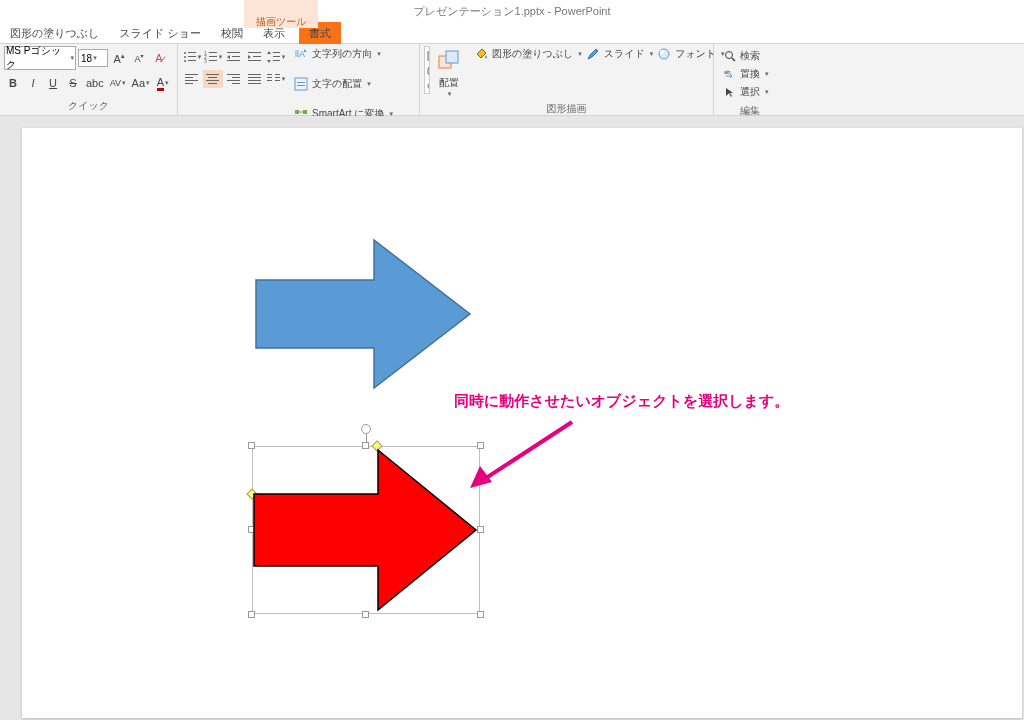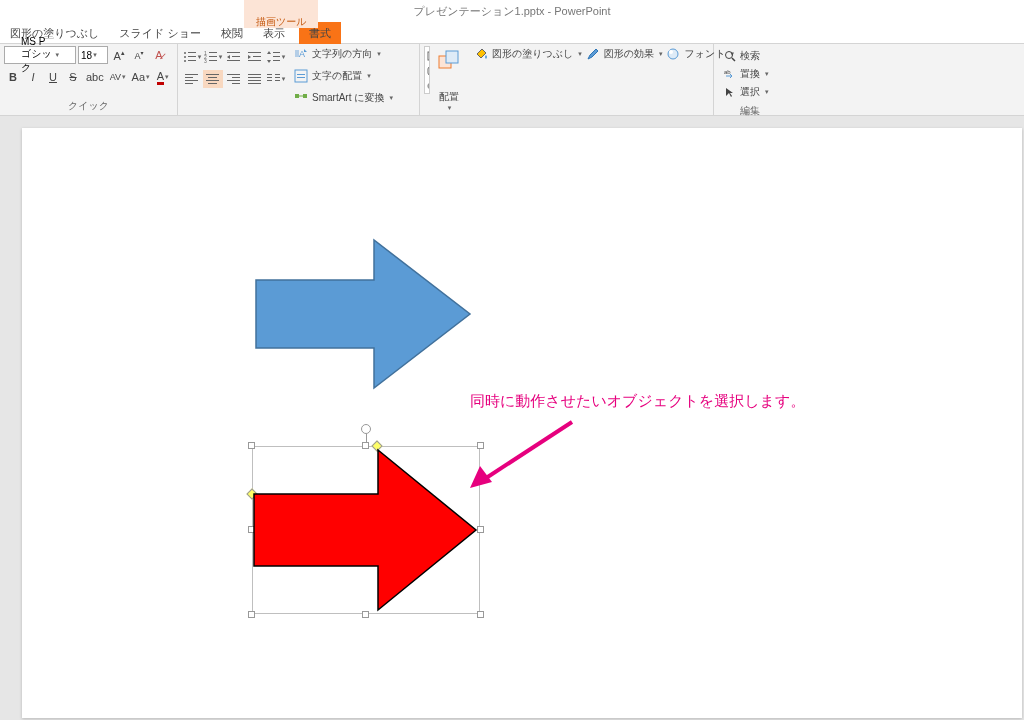--- a/index.html
+++ b/index.html
@@ -8,48 +8,48 @@
 .context-tab { position: absolute; left: 244px; top: 0; background: #fce4d6; color: #c55a11; padding: 14px 12px; height: 16px; line-height: 15px; font-size: 10px; }
 .tabs { height: 22px; display: flex; align-items: center; background: #fff; border-bottom: 1px solid #d4d4d4; }
 .tab { padding: 0 10px; height: 22px; line-height: 22px; font-size: 11px; color: #444; cursor: pointer; }
 .tab.context { background: #f97316; color: #444; margin-left: 4px; }
 .ribbon { height: 72px; background: #f3f3f3; border-bottom: 1px solid #d4d4d4; display: flex; }
 .group { border-right: 1px solid #d4d4d4; display: flex; flex-direction: column; padding: 2px 4px 0; }
 .group-body { flex: 1; display: flex; align-items: flex-start; }
 .group-label { text-align: center; font-size: 10px; color: #666; padding: 2px 0; }
 .font-row1, .font-row2 { display: flex; align-items: center; gap: 2px; }
 .font-col { display: flex; flex-direction: column; gap: 4px; width: 170px; }
-.font-combo { width: 72px; height: 18px; border: 1px solid #ababab; background: #fff; font-size: 10px; padding: 0 16px; display: flex; align-items: center; }
+.font-combo { width: 72px; height: 24px; border: 1px solid #ababab; background: #fff; font-size: 10px; padding: 0 1px; display: flex; align-items: center; }
 .size-combo { width: 30px; height: 18px; border: 1px solid #ababab; background: #fff; font-size: 10px; padding: 0 2px; display: flex; align-items: center; }
 .btn { height: 18px; min-width: 18px; display: inline-flex; align-items: center; justify-content: center; cursor: pointer; padding: 0 2px; }
 .icon-txt { font-size: 11px; color: #444; }
 .para-col { display: flex; flex-direction: column; gap: 4px; }
 .para-row { display: flex; align-items: center; gap: 1px; }
 .rbtn { width: 20px; height: 18px; display: flex; align-items: center; justify-content: center; cursor: pointer; }
-.para-menu { display: flex; flex-direction: column; gap: 6px; padding-left: 6px; }
+.para-menu { display: flex; flex-direction: column; gap: 14px; padding-left: 6px; }
 .menu-item { display: flex; align-items: center; gap: 4px; font-size: 10px; color: #444; cursor: pointer; height: 16px; padding: 0 2px; white-space: nowrap; }
 .shapes-gallery { width: 110px; height: 48px; border: 1px solid #ccc; background: #fff; display: flex; flex-wrap: wrap; padding: 2px; gap: 2px; overflow: hidden; }
 .shape-cell { width: 14px; height: 13px; display: flex; align-items: center; justify-content: center; font-size: 10px; color: #666; }
 .big-btn { display: flex; flex-direction: column; align-items: center; justify-content: center; padding: 2px 6px; cursor: pointer; }
-.big-btn-label { font-size: 10px; color: #444; margin-top: 16px; }
+.big-btn-label { font-size: 10px; color: #444; margin-top: 2px; }
 .draw-menu { display: flex; flex-direction: row; padding-left: 4px; }
 .edit-col { display: flex; flex-direction: column; gap: 2px; padding: 2px 4px; }
 .canvas-area { background: #e6e6e6; height: calc(720px - 116px); padding: 12px 0 0 22px; position: relative; }
 .slide { background: #fff; width: 1000px; height: 590px; box-shadow: 0 1px 3px rgba(0,0,0,.2); position: relative; }
 .blue-arrow { position: absolute; left: 232px; top: 108px; }
 .red-sel { position: absolute; left: 230px; top: 318px; width: 228px; height: 168px; }
 .sel-box { position: absolute; inset: 0; border: 1px solid #bfbfbf; }
 .handle { position: absolute; width: 7px; height: 7px; background: #fff; border: 1px solid #999; }
 .handle.tl { left: -4px; top: -4px; } .handle.tm { left: calc(50% - 4px); top: -4px; } .handle.tr { right: -4px; top: -4px; }
 .handle.ml { left: -4px; top: calc(50% - 4px); } .handle.mr { right: -4px; top: calc(50% - 4px); }
 .handle.bl { left: -4px; bottom: -4px; } .handle.bm { left: calc(50% - 4px); bottom: -4px; } .handle.br { right: -4px; bottom: -4px; }
 .rot-handle { position: absolute; left: calc(50% - 5px); top: -22px; width: 10px; height: 10px; border: 1px solid #999; border-radius: 50%; background: #fff; }
 .rot-handle::after { content:''; position:absolute; left:4px; top:9px; width:1px; height:9px; background:#999; }
 .adj-handle { position: absolute; width: 8px; height: 8px; background: #ffff66; border: 1px solid #999; transform: rotate(45deg); }
-.annotation { position: absolute; left: 448px; top: 264px; color: #e6007e; font-size: 15px; font-weight: normal; }
+.annotation { position: absolute; left: 432px; top: 264px; color: #e6007e; font-size: 15px; font-weight: bold; }
 .ann-arrow { position: absolute; left: 440px; top: 290px; }
 svg { display: block; }
 .dd { font-size: 7px; color: #666; margin-left: 1px; }
 </style>
 </head>
 <body>
 
 <div class="titlebar">
   <div class="context-tab">描画ツール</div>
   <span>プレゼンテーション1.pptx - PowerPoint</span>
@@ -332,21 +332,21 @@
               <path d="M3 7 L8 2 L12 6 L7 11 Z" fill="#ffc000" stroke="#666"></path>
               <path d="M12 8 Q14 10 12 12 Q10 10 12 8" fill="#5b9bd5"></path>
             </svg>
           <span>図形の塗りつぶし</span>
             <span class="dd">▾</span>
         </div>
         <div class="menu-item">
           <svg width="14" height="14">
               <path d="M2 12 L4 8 L10 2 L12 4 L6 10 Z" fill="#5b9bd5" stroke="#2e75b6"></path>
             </svg>
-          <span>図形の効果</span>
+          <span>スライド</span>
             <span class="dd">▾</span>
         </div>
         <div class="menu-item">
           <svg width="14" height="14">
               <circle cx="7" cy="7" r="5" fill="#deebf7" stroke="#5b9bd5"></circle>
               <circle cx="5" cy="5" r="2" fill="#fff"></circle>
             </svg>
           <span>フォント</span>
             <span class="dd">▾</span>
         </div>

